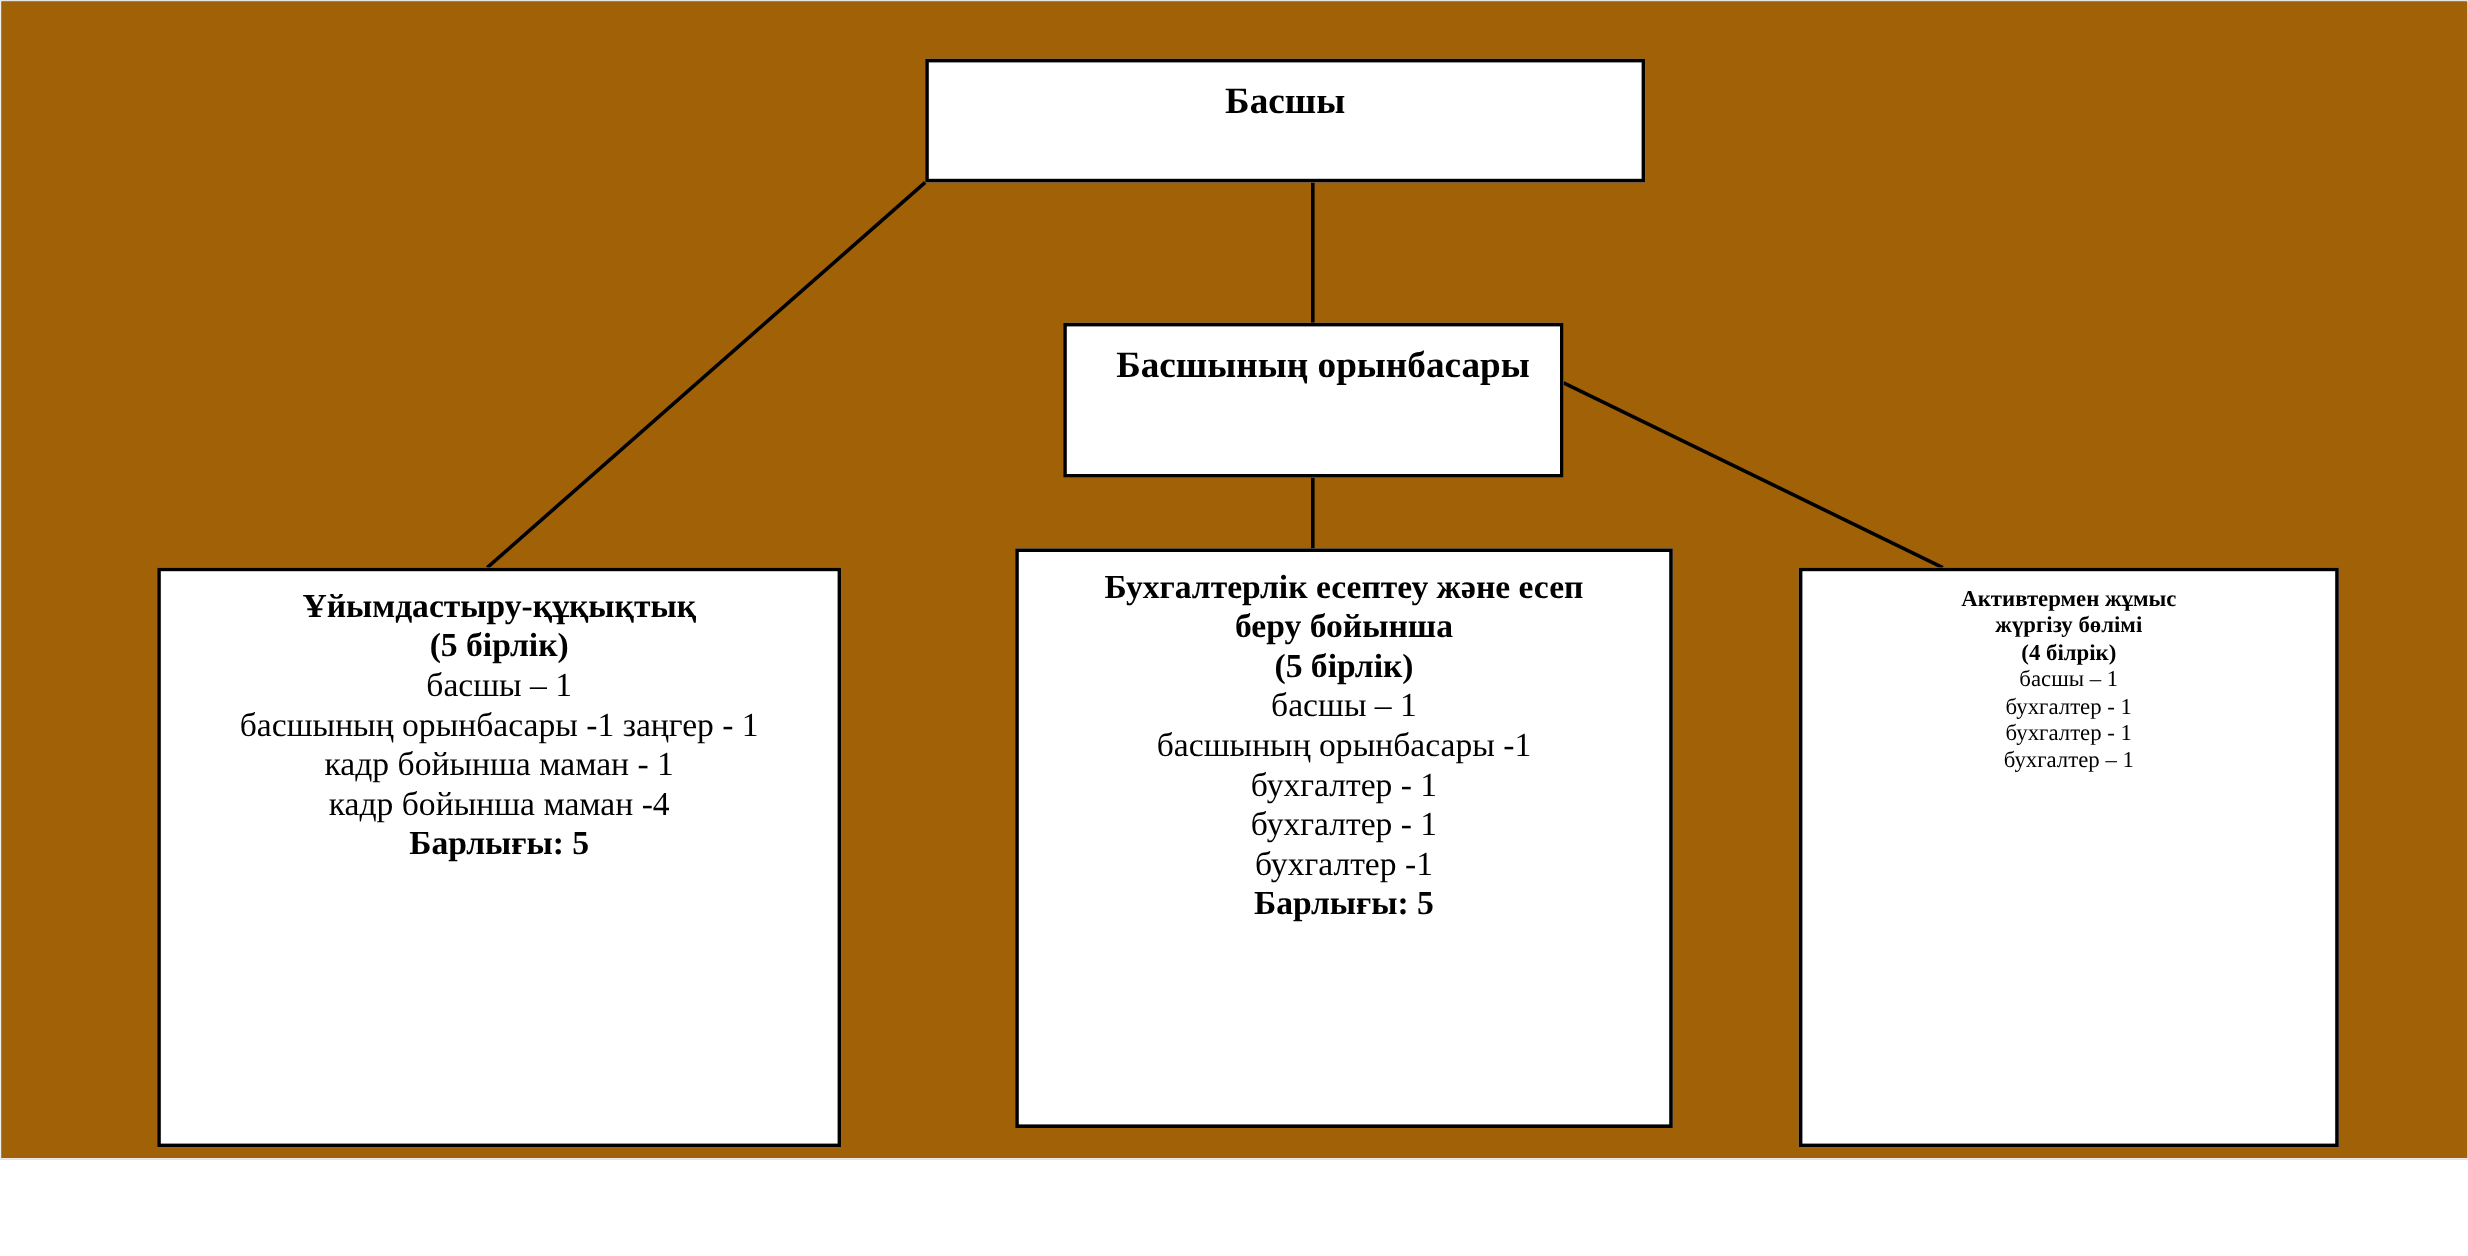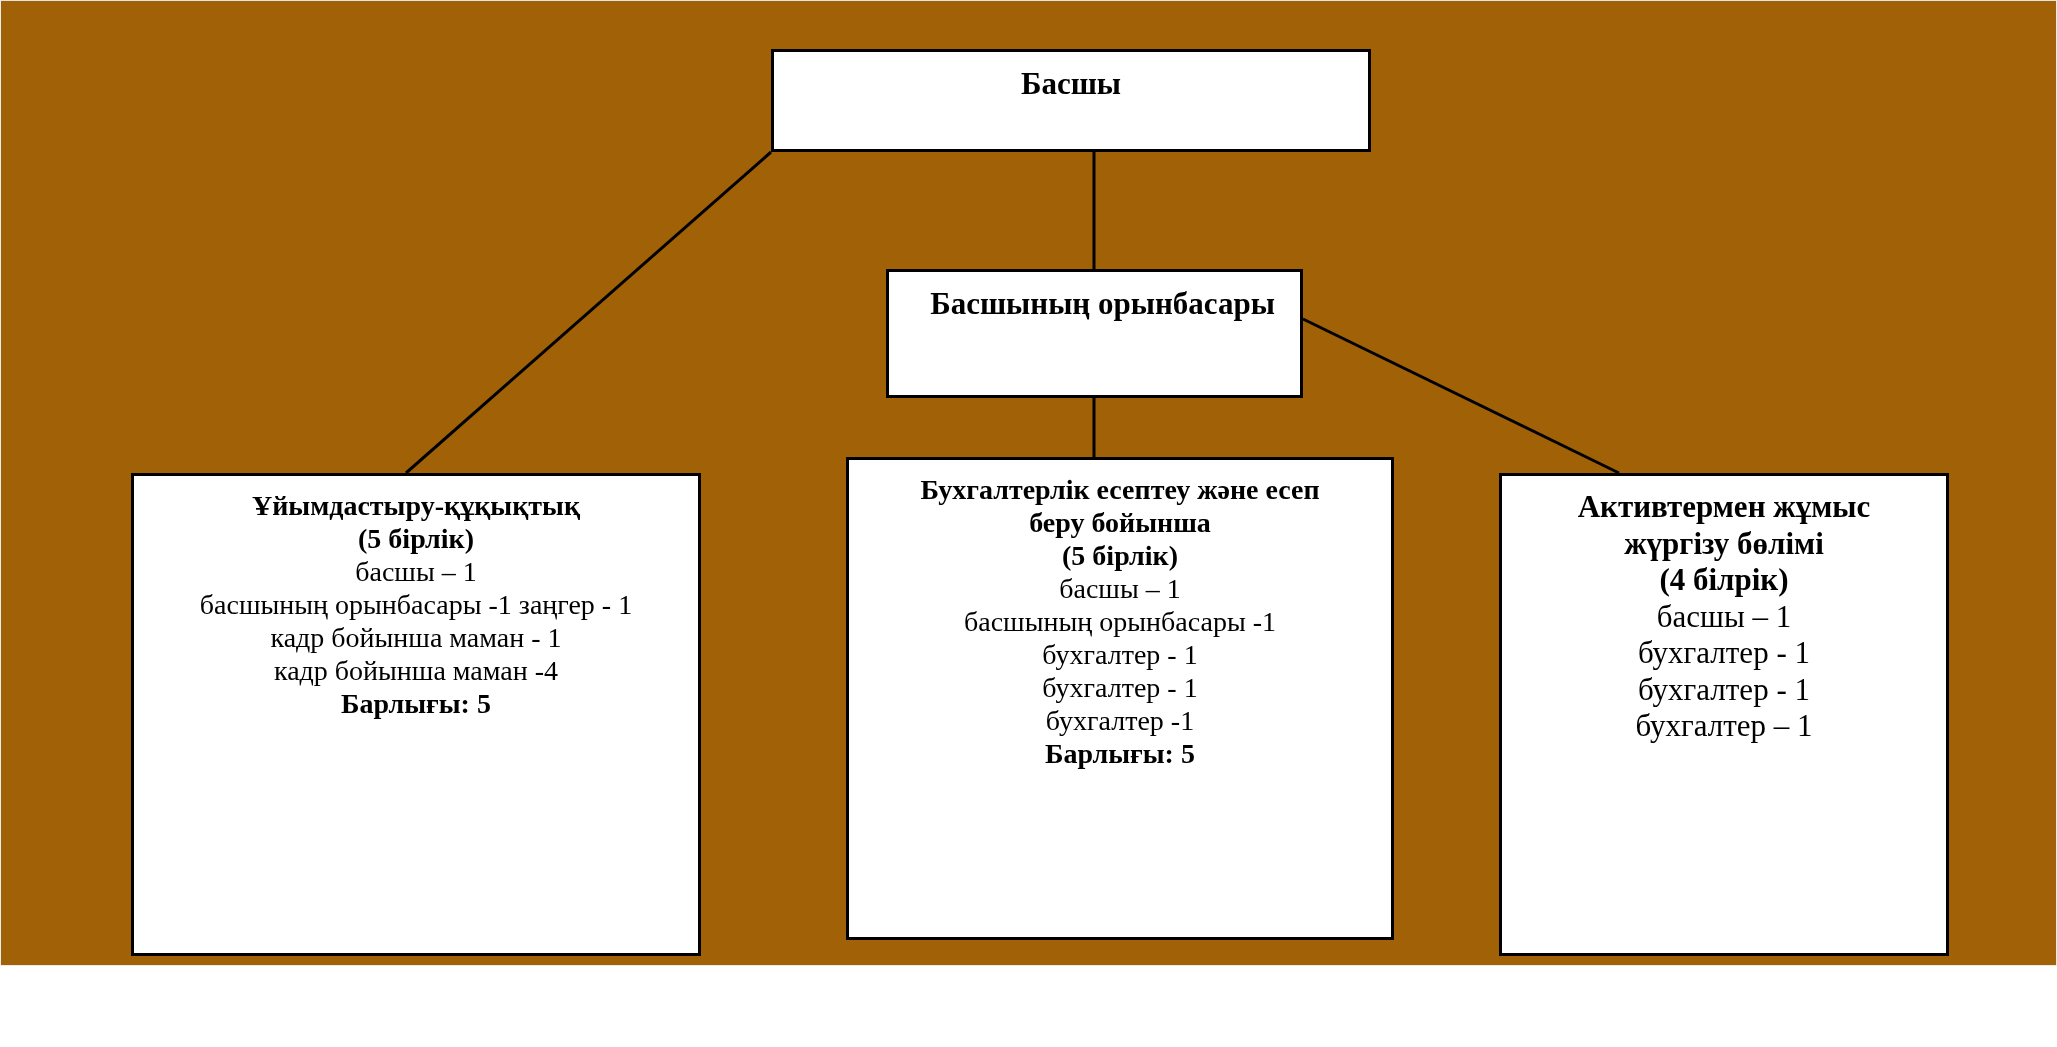--- a/index.html
+++ b/index.html
@@ -87,21 +87,21 @@
   #node-dept-2 {
     left: 1498px;
     top: 472px;
     width: 450px;
     height: 483px;
   }
   .dept .line-b { font-size: 28px; }
   .dept .line-r { font-size: 28px; }
   .dept .node-inner { padding-top: 13px; text-align: center; }
   #node-dept-0 .line-b, #node-dept-0 .line-r { font-size: 28px; }
-  #node-dept-2 .line-b, #node-dept-2 .line-r { font-size: 31px; }
+  #node-dept-2 .line-b, #node-dept-2 .line-r { font-size: 19px; }
 </style>
 </head>
 <body>
 
 <div id="page">
 
   <svg id="chart-canvas" viewBox="0 0 2057 1047" xmlns="http://www.w3.org/2000/svg">
 
     <line x1="770" y1="151" x2="405" y2="472" stroke="#000000" stroke-width="3"></line>
 

